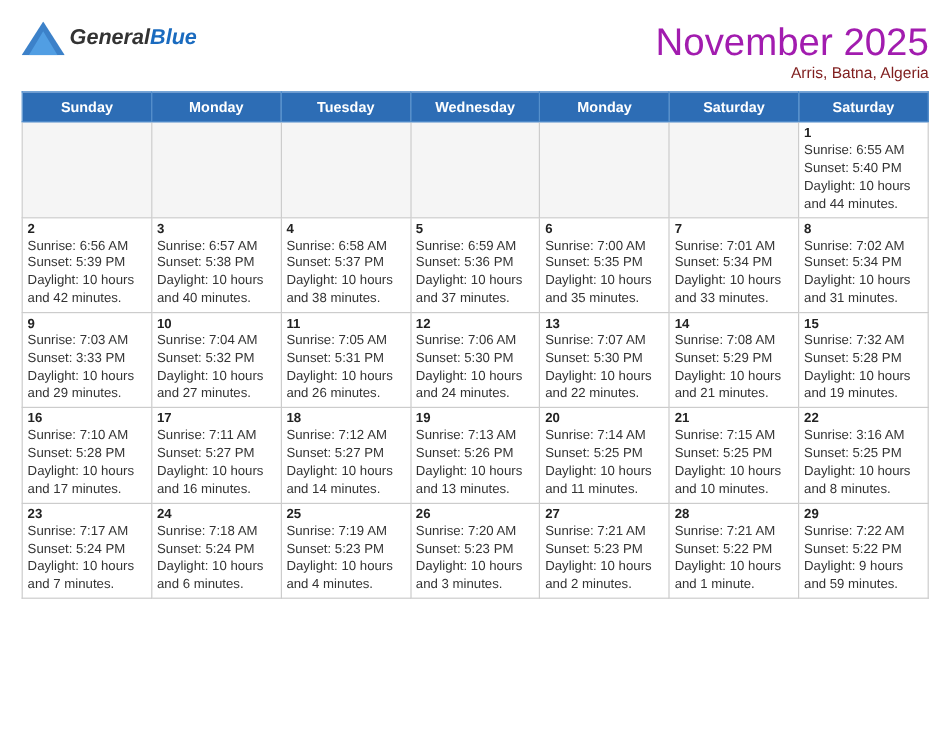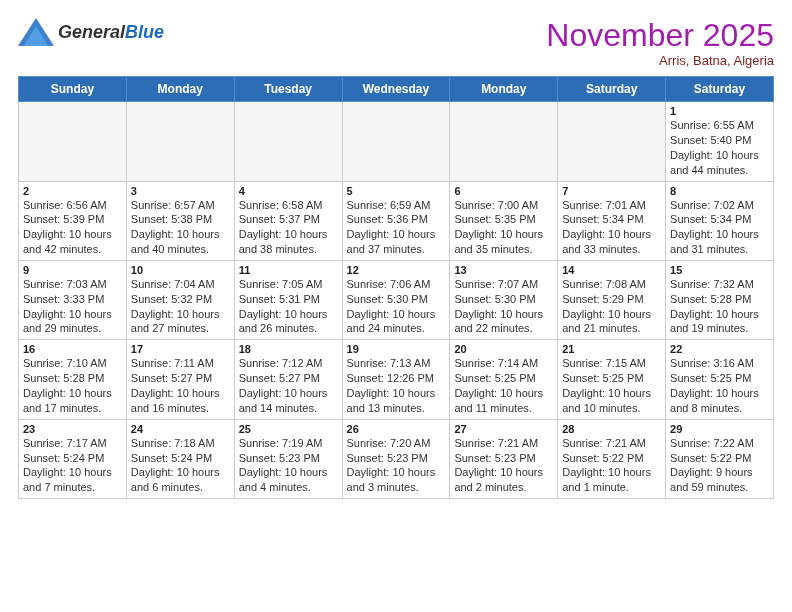--- a/index.html
+++ b/index.html
@@ -263,21 +263,21 @@
           <td>
             <span class="day-number">18</span>
             <div class="day-info">Sunrise: 7:12 AM
 Sunset: 5:27 PM
 Daylight: 10 hours
 and 14 minutes.</div>
           </td>
           <td>
             <span class="day-number">19</span>
             <div class="day-info">Sunrise: 7:13 AM
-Sunset: 12:26 PM
+Sunset: 5:26 PM
 Daylight: 10 hours
 and 13 minutes.</div>
           </td>
           <td>
             <span class="day-number">20</span>
             <div class="day-info">Sunrise: 7:14 AM
 Sunset: 5:25 PM
 Daylight: 10 hours
 and 11 minutes.</div>
           </td>

